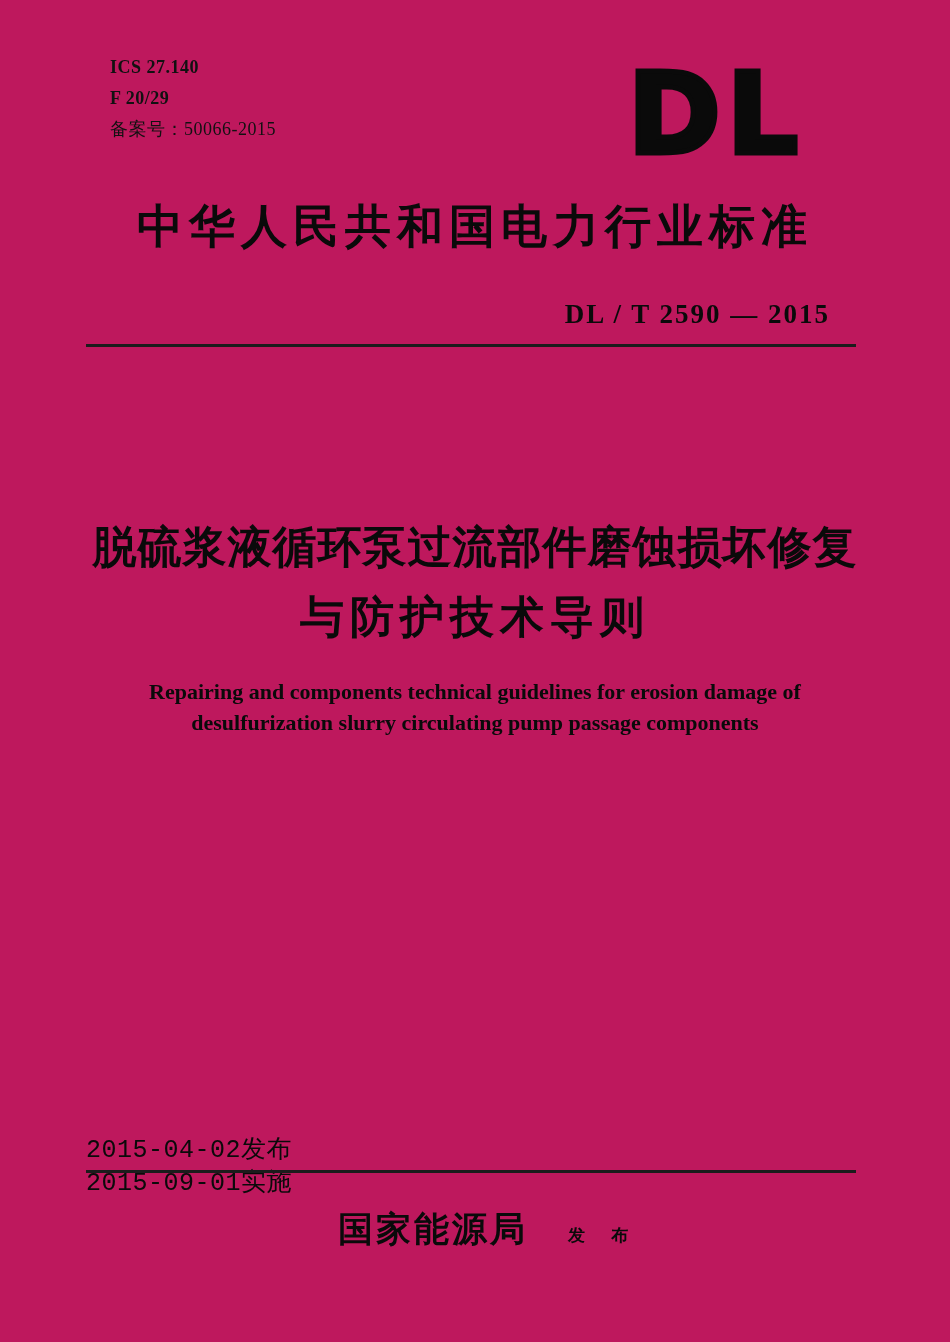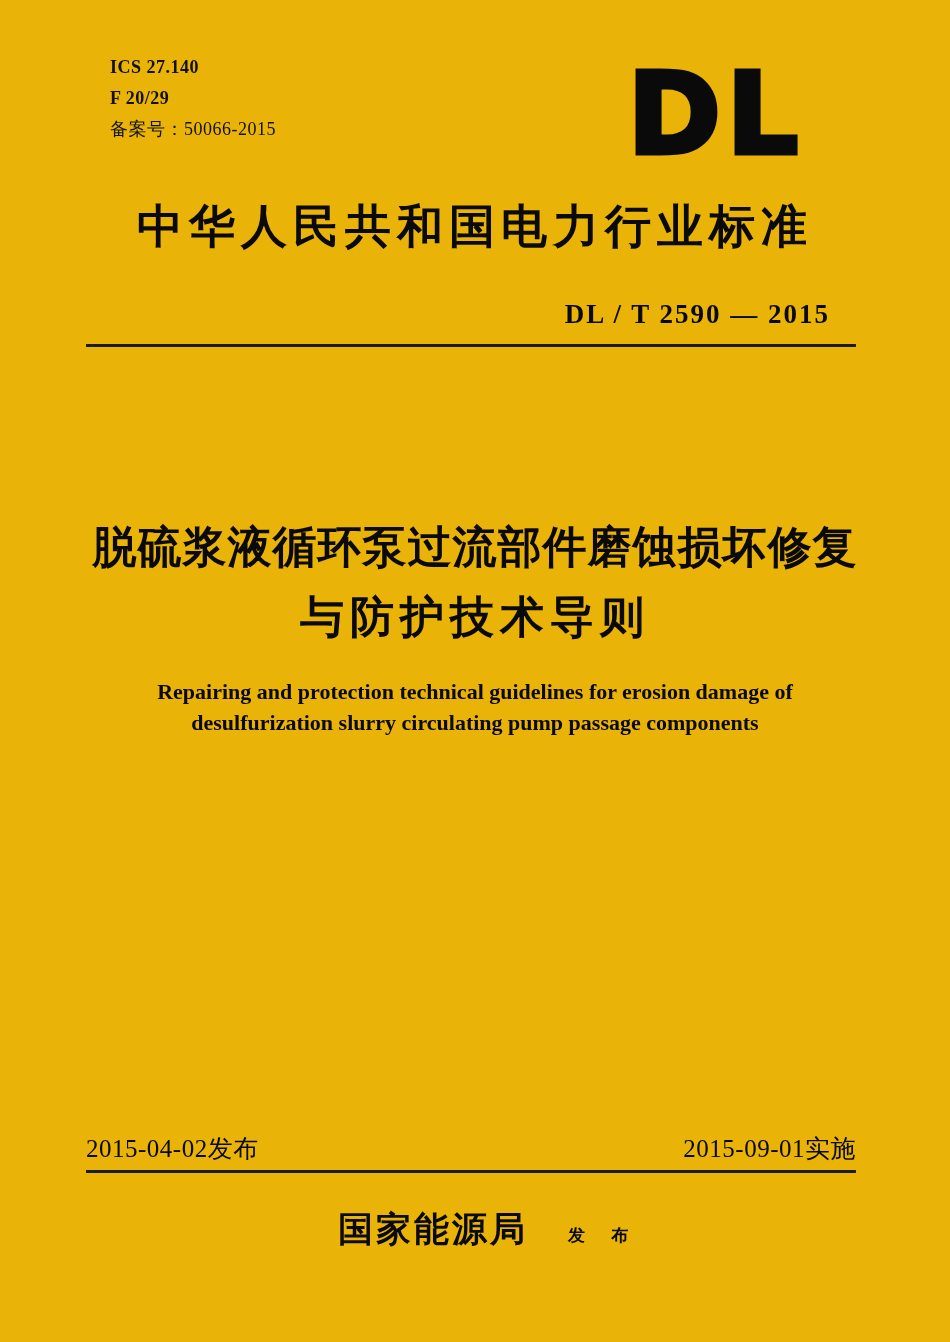--- a/index.html
+++ b/index.html
@@ -4,21 +4,21 @@
 <style>
   html, body {
     margin: 0;
     padding: 0;
     background: #ffffff;
   }
   .page {
     position: relative;
     width: 950px;
     height: 1342px;
-    background: #eab308;
+    background: #be185d;
     color: #111111;
     overflow: hidden;
     font-family: "Liberation Serif", "DejaVu Serif", serif;
   }
 
   
   .info-block {
     position: absolute;
     left: 110px;
     top: 52px;
@@ -115,25 +115,26 @@
   }
 
   
   .dates-row {
     position: absolute;
     left: 86px;
     right: 94px;
     top: 1132px;
     display: flex;
     justify-content: space-between;
-    font-family: Liberation Serif, serif;
+    font-family: Liberation Mono, monospace;
     font-size: 25px;
     font-weight: 500;
     letter-spacing: 0.5px;
     color: #0a0a0a;
+    flex-direction: column;
   }
 
   
   .publisher-row {
     position: absolute;
     left: 0;
     right: 16px;
     top: 1206px;
     display: flex;
     justify-content: center;
@@ -172,21 +173,21 @@
   <div class="standard-number">DL / T 2590 — 2015</div>
 
   <div class="rule rule-top"></div>
 
   <div class="title-zh">
     <div class="title-zh-line1">脱硫浆液循环泵过流部件磨蚀损坏修复</div>
     <div class="title-zh-line2">与防护技术导则</div>
   </div>
 
   <div class="title-en">
-    <div>Repairing and protection technical guidelines for erosion damage of</div>
+    <div>Repairing and components technical guidelines for erosion damage of</div>
     <div>desulfurization slurry circulating pump passage components</div>
   </div>
 
   <div class="dates-row">
     <div>2015-04-02发布</div>
     <div>2015-09-01实施</div>
   </div>
 
   <div class="rule rule-bottom"></div>
 

